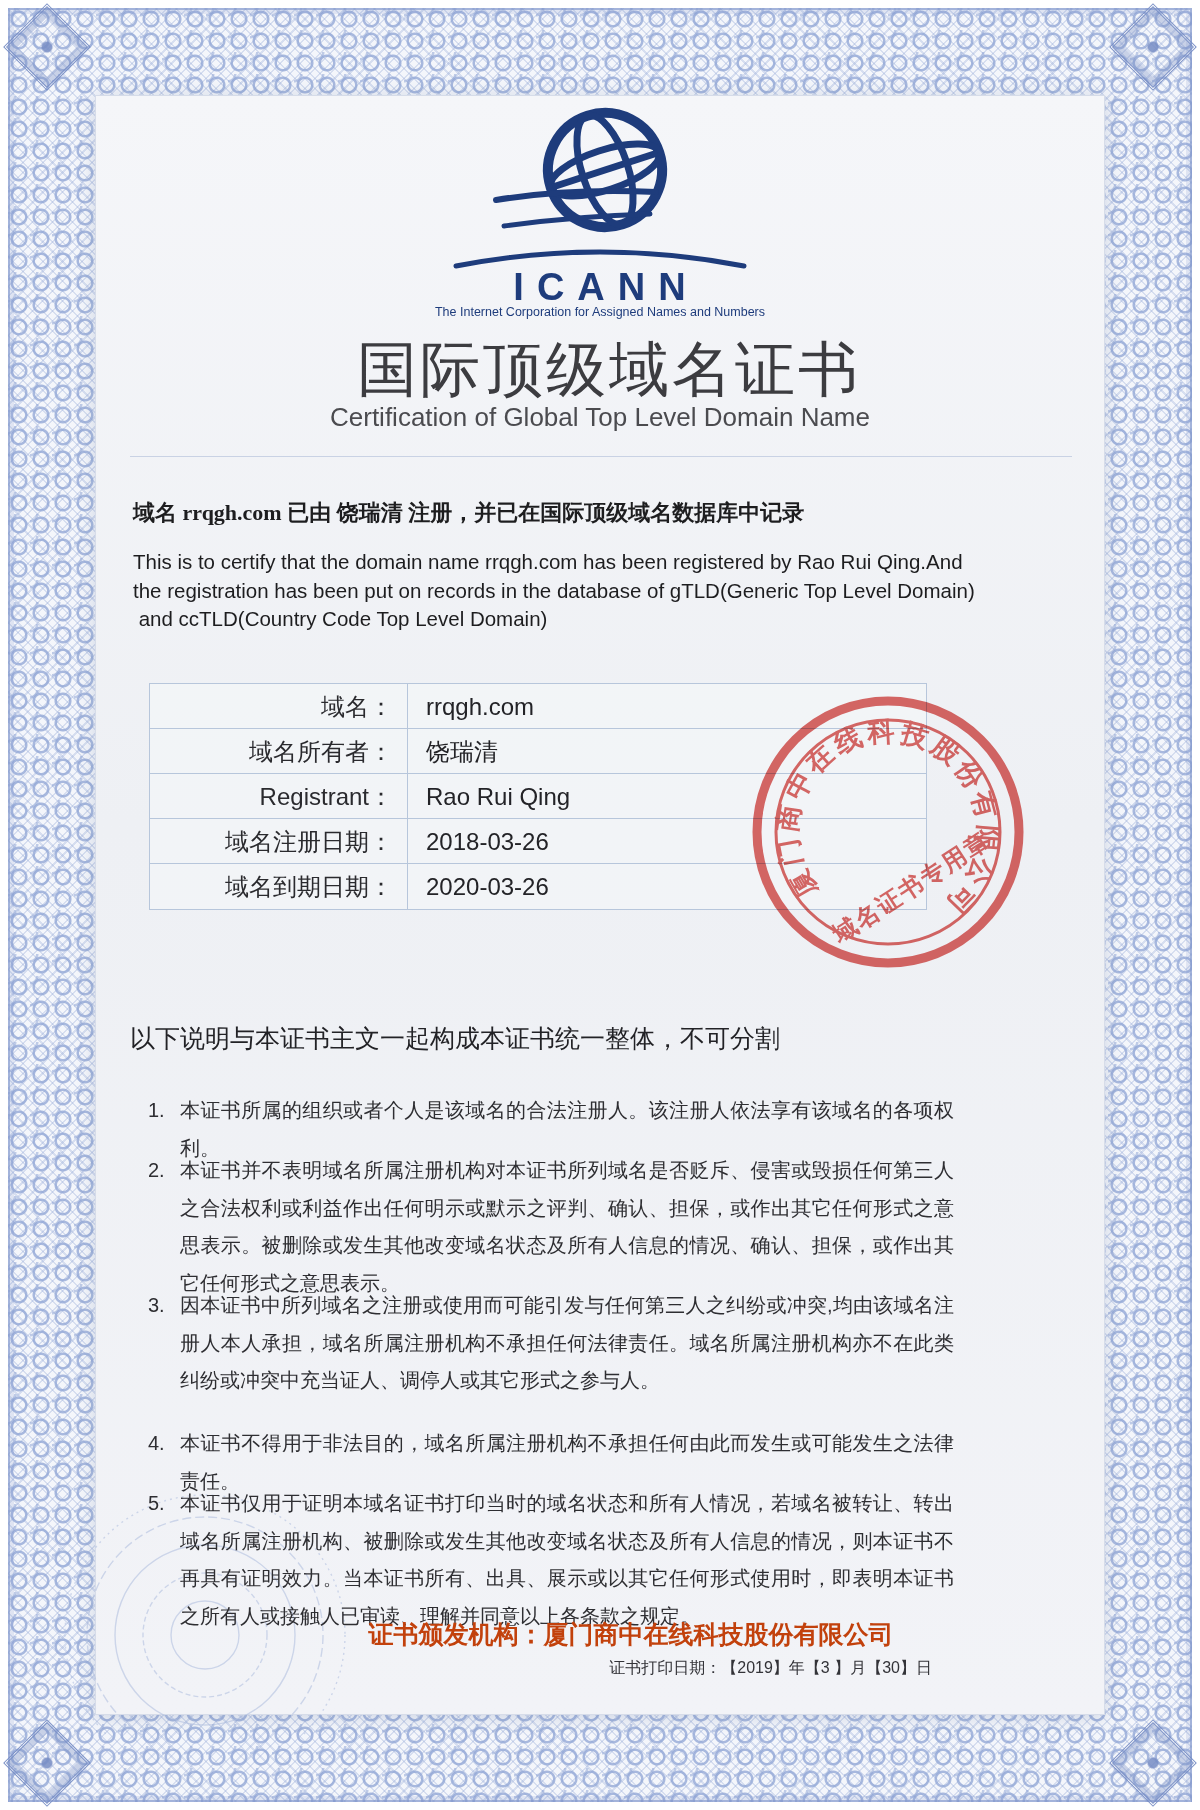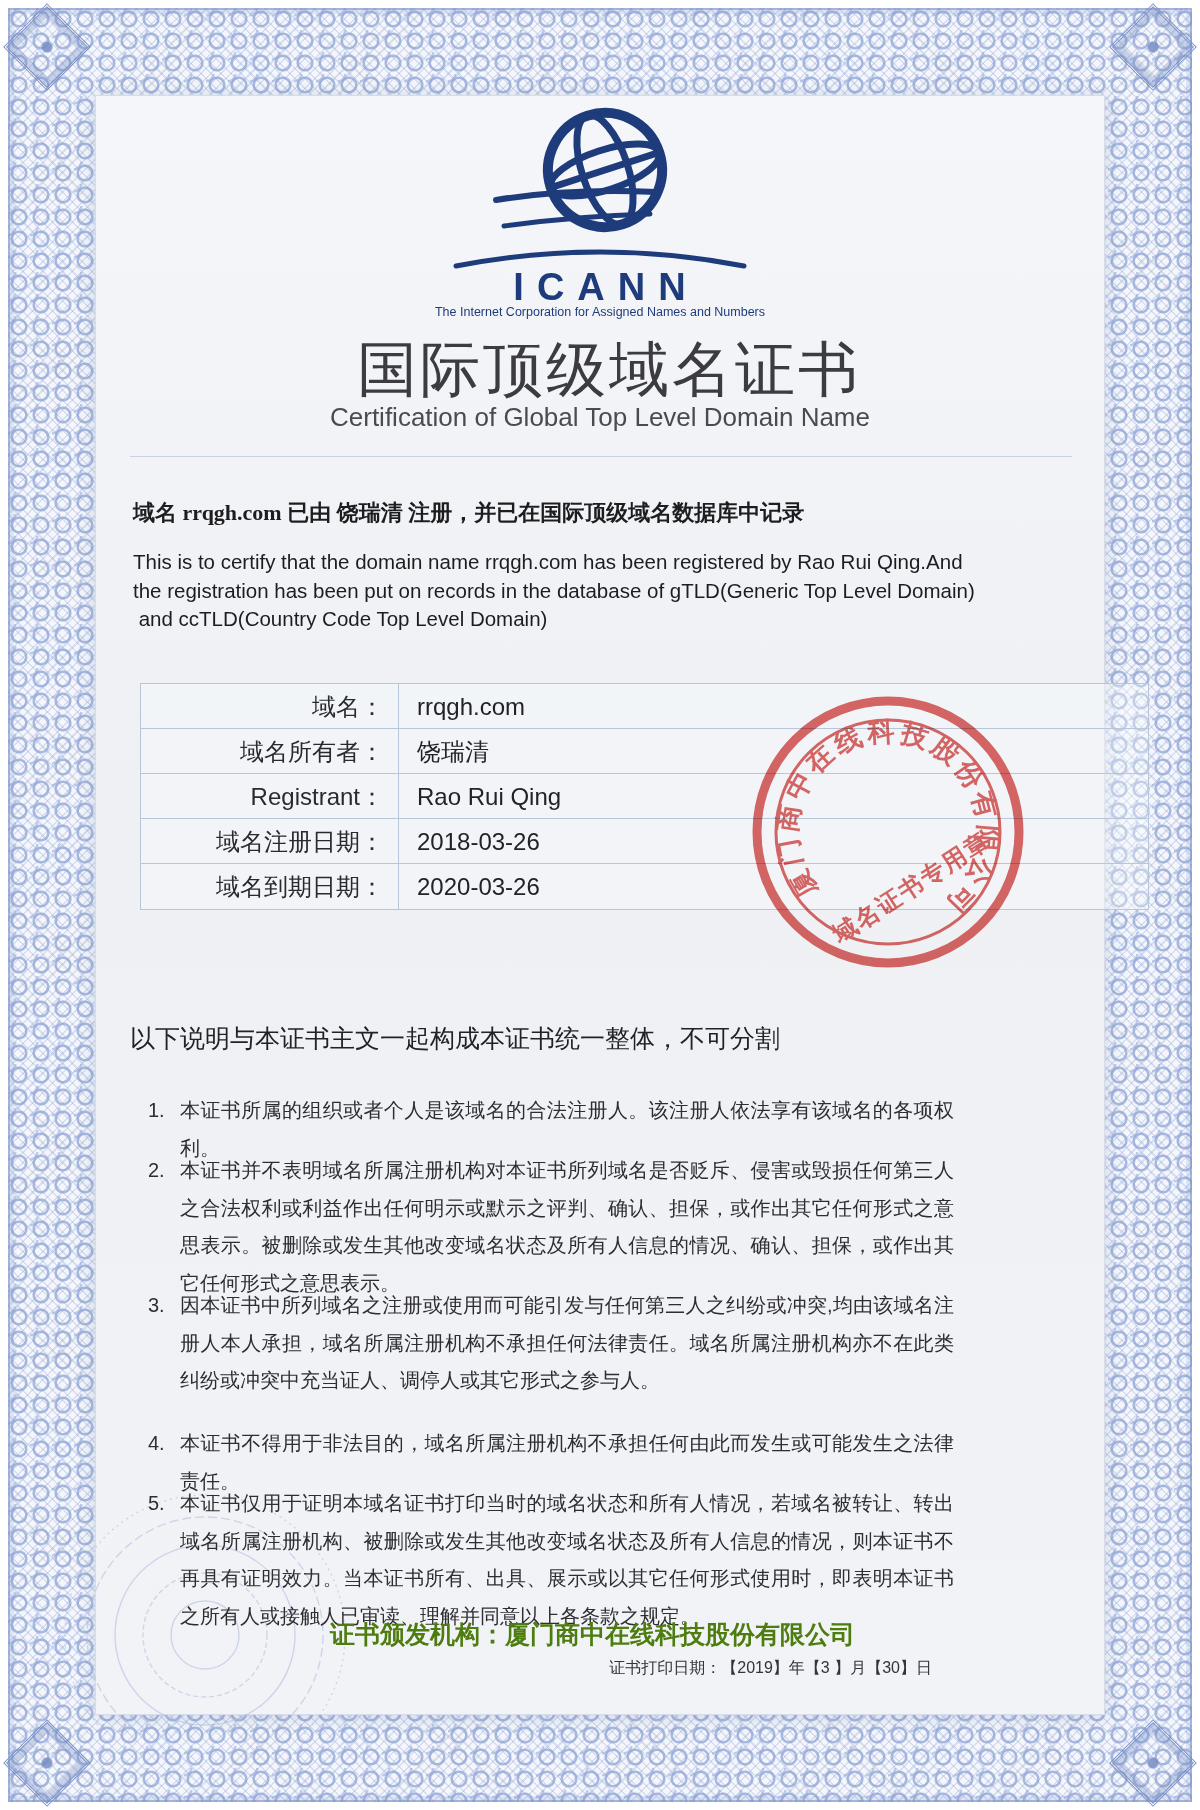--- a/index.html
+++ b/index.html
@@ -42,40 +42,40 @@
   .title-en{position:absolute;left:0;top:402px;width:1200px;text-align:center;
     font-size:26px;color:#4b4b4f;}
   .divider{position:absolute;left:130px;top:456px;width:942px;height:1px;background:#c9d2e4;}
 
   
   .intro-zh{position:absolute;left:133px;top:498px;font-size:22px;font-weight:700;color:#1d1d1f;font-family:Liberation Serif, serif;}
   .intro-en{position:absolute;left:133px;top:548px;font-size:20.5px;line-height:28.5px;color:#1d1d1f;}
   .intro-en div{white-space:pre;}
 
   
-  .dn-table{position:absolute;left:140px;top:683px;width:1009px;border:1px solid #b7c6db;background:rgba(250,251,253,.35);}
+  .dn-table{position:absolute;left:149px;top:683px;width:778px;border:1px solid #b7c6db;background:rgba(250,251,253,.35);}
   .dn-row{display:flex;height:45px;line-height:45px;border-bottom:1px solid #b7c6db;}
   .dn-row:last-child{border-bottom:none;}
   .dn-label{width:258px;text-align:right;padding-right:14px;border-right:1px solid #b7c6db;
     font-size:24px;color:#2a2a2e;}
   .dn-value{padding-left:18px;font-size:24px;color:#232327;}
 
   
   .stamp{position:absolute;left:748px;top:692px;width:280px;height:280px;opacity:.9;mix-blend-mode:multiply;z-index:5;}
 
   
   .notes-heading{position:absolute;left:130px;top:1022px;font-size:25px;font-weight:400;color:#222226;}
   .note{position:absolute;left:148px;width:806px;display:flex;font-size:20px;line-height:37.5px;color:#2e2e32;}
   .note .num{flex:0 0 32px;}
   .note .txt{flex:1;text-align:justify;}
   .n1{top:1092px;} .n2{top:1152px;} .n3{top:1287px;} .n4{top:1425px;} .n5{top:1485px;}
 
   
-  .footer-issuer{position:absolute;top:1618px;left:330px;width:602px;text-align:left;
-    font-size:25px;font-weight:700;color:#4d7c0f;}
+  .footer-issuer{position:absolute;top:1618px;left:330px;width:602px;text-align:center;
+    font-size:25px;font-weight:700;color:#c2410c;}
   .footer-date{position:absolute;top:1658px;left:330px;width:602px;text-align:right;
     font-size:16px;color:#333338;}
 </style>
 </head>
 <body>
 
 <div class="page">
 
   <div class="lace"></div>
   <div class="corner tl"></div>

